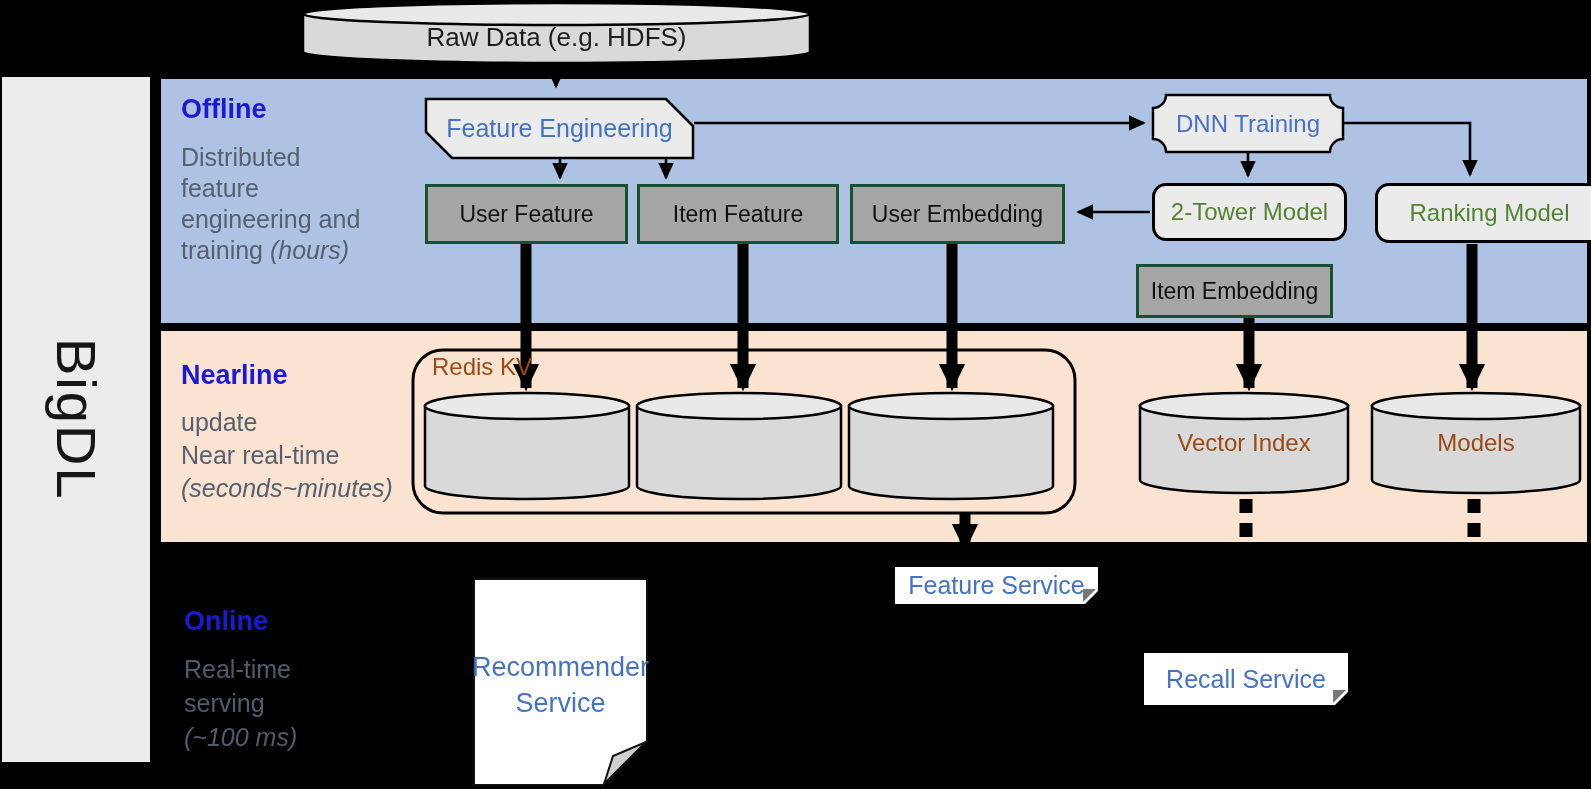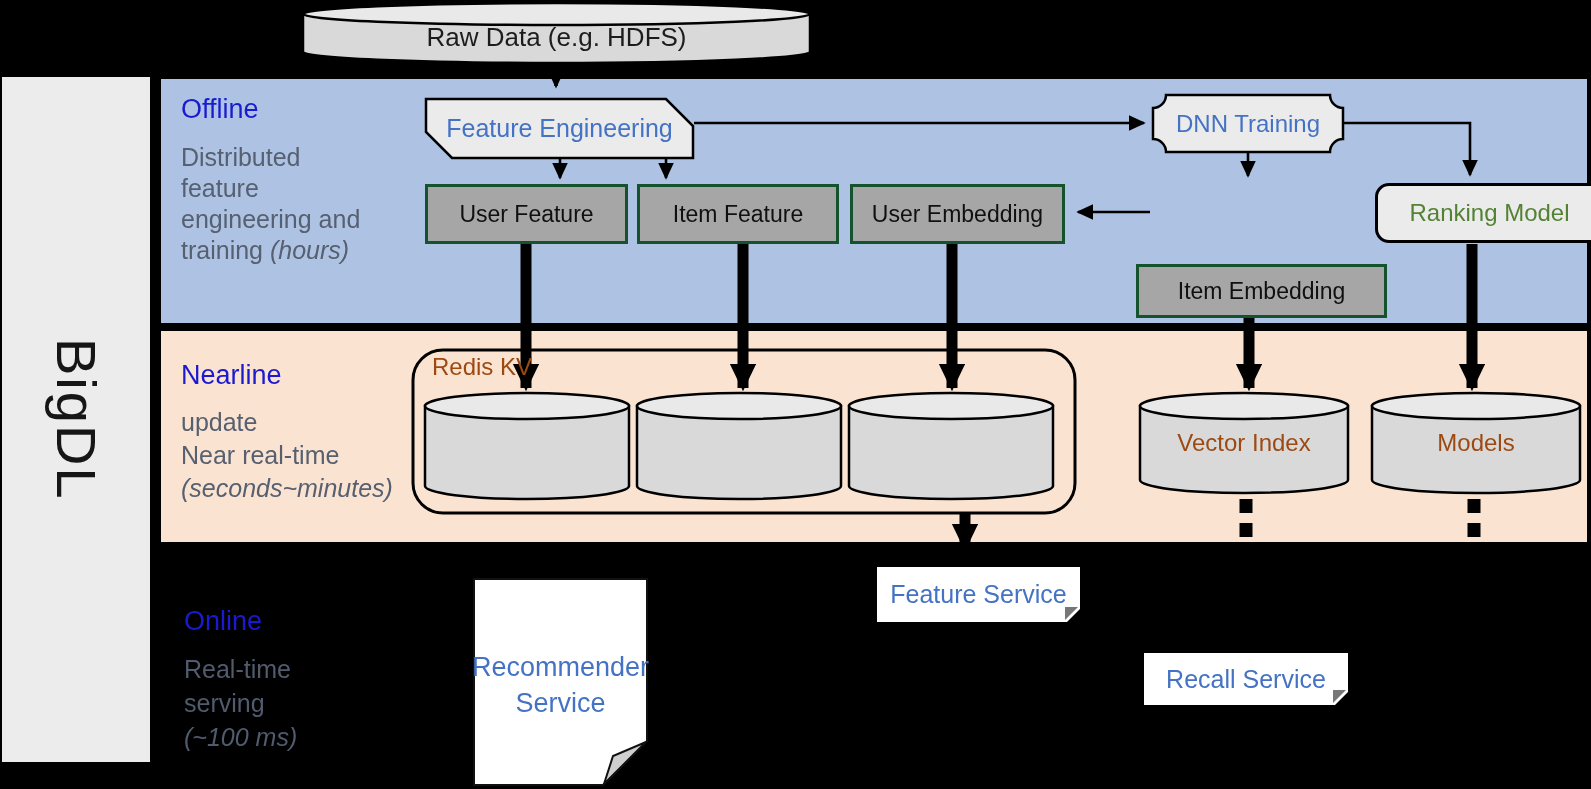--- a/index.html
+++ b/index.html
@@ -5,21 +5,21 @@
   html,body{margin:0;padding:0;background:#000;}
   #stage{position:relative;width:1591px;height:789px;background:#000;overflow:hidden;
          font-family:"Liberation Sans",sans-serif;}
   .band{position:absolute;}
   #band-offline{left:161px;top:79px;width:1426px;height:244px;background:#aec3e3;}
   #band-nearline{left:161px;top:331px;width:1426px;height:211px;background:#fbe3d1;}
   #sidebar{left:2px;top:77px;width:148px;height:685px;background:#ececec;
            display:flex;align-items:center;justify-content:center;}
   #sidebar .vtext{writing-mode:vertical-rl;text-orientation:mixed;font-size:56px;
            color:#161616;letter-spacing:2px;}
-  .band-title{position:absolute;font-size:27px;font-weight:400;color:#1a1ad1;z-index:4;}
+  .band-title{position:absolute;font-size:27px;font-weight:700;color:#1a1ad1;z-index:4;}
   .band-sub{position:absolute;font-size:25px;line-height:31px;color:#566070;z-index:4;}
   #sub-nearline{line-height:33px;}
   #sub-online{line-height:34px;color:#515b6e;}
   svg#wires{position:absolute;left:0;top:0;z-index:2;}
   .node{position:absolute;display:flex;align-items:center;justify-content:center;
         text-align:center;z-index:3;}
   .gray-box{background:#a6a6a6;border:3px solid #14532d;color:#101010;font-size:23px;box-sizing:border-box;}
   .round-box{background:#ebebeb;border:3px solid #000;border-radius:14px;color:#548235;
         font-size:24px;box-sizing:border-box;}
   .shape-label{font-size:24px;color:#4472c4;}
@@ -142,25 +142,26 @@
   </div>
 
   <div class="node" id="raw-data-label" style="left:303px;top:18px;width:507px;height:38px;">Raw Data (e.g. HDFS)</div>
 
   <div class="node shape-label" id="fe-label" style="left:426px;top:99px;width:267px;height:59px;">Feature Engineering</div>
   <div class="node shape-label" style="left:1153px;top:95px;width:190px;height:57px;">DNN Training</div>
 
   <div class="node gray-box" style="left:425px;top:184px;width:203px;height:60px;">User Feature</div>
   <div class="node gray-box" style="left:637px;top:184px;width:202px;height:60px;">Item Feature</div>
   <div class="node gray-box" style="left:850px;top:184px;width:215px;height:60px;">User Embedding</div>
-  <div class="node gray-box" style="left:1136px;top:264px;width:251px;height:54px;">Item Embedding</div>
+  <div class="node gray-box" style="left:1136px;top:264px;width:197px;height:54px;">Item Embedding</div>
 
+  <div class="node round-box" style="left:1152px;top:183px;width:195px;height:58px;">2-Tower Model</div>
   <div class="node round-box" style="left:1375px;top:183px;width:229px;height:60px;">Ranking Model</div>
 
   <div class="db-label" style="position:absolute;left:432px;top:353px;">Redis KV</div>
   <div class="node db-label" style="left:1140px;top:420px;width:208px;height:45px;">Vector Index</div>
   <div class="node db-label" style="left:1372px;top:420px;width:208px;height:45px;">Models</div>
 
-  <div class="svc" style="left:877px;top:567px;width:203px;height:55px;">Feature Service</div>
+  <div class="svc" style="left:895px;top:567px;width:203px;height:37px;">Feature Service</div>
   <div class="node" id="recommender-label" style="left:474px;top:630px;width:173px;height:110px;">Recommender Service</div>
   <div class="svc" style="left:1144px;top:653px;width:204px;height:52px;">Recall Service</div>
 
 </div>
 
 </body></html>

